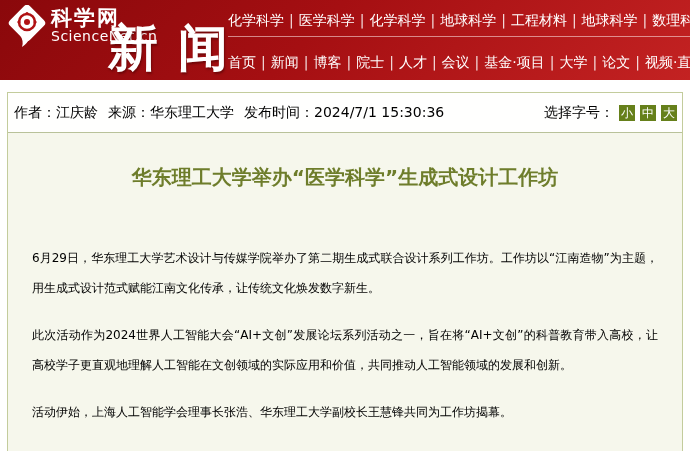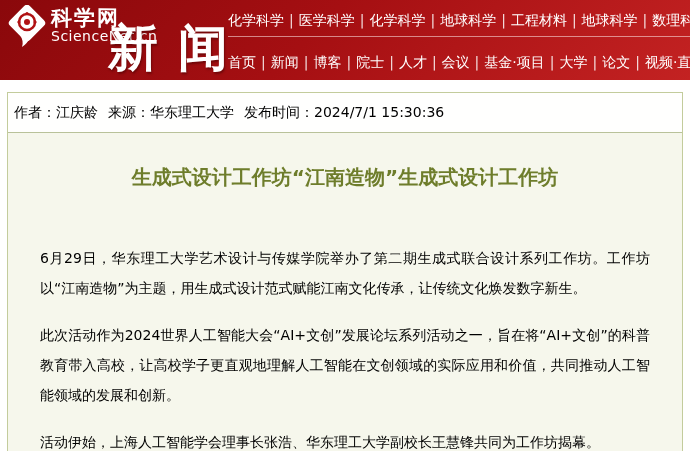--- a/index.html
+++ b/index.html
@@ -45,21 +45,21 @@
     background:#66801a;color:#ffffff;font-size:12px;line-height:16px;
     text-align:center;cursor:pointer;
   }
   .meta-divider{height:1px;background:#b9c29a;margin:0;}
   .article{padding:30px 16px 20px;}
   .article-title{
     margin:0 0 52px;text-align:center;
     color:#6e7d2b;font-size:20px;font-weight:bold;line-height:28px;
   }
   .article-body p{
-    margin:0 16px 17px;color:#000;font-size:14px;line-height:30px;
+    margin:0 8px 17px;color:#000;font-size:12px;line-height:30px;
     text-align:justify;
   }
 </style>
 </head>
 <body>
 
 <div class="header">
   <a class="logo" href="#">
     <svg class="logo-icon" viewBox="0 0 42 46" xmlns="http://www.w3.org/2000/svg">
       <rect x="7" y="4" width="28" height="28" rx="4" transform="rotate(45 21 18)" fill="#ffffff"></rect>
@@ -81,23 +81,27 @@
     <div class="nav-divider"></div>
     <div class="nav-row secondary" id="nav-secondary"><a href="#">首页</a><span class="sep">|</span><a href="#">新闻</a><span class="sep">|</span><a href="#">博客</a><span class="sep">|</span><a href="#">院士</a><span class="sep">|</span><a href="#">人才</a><span class="sep">|</span><a href="#">会议</a><span class="sep">|</span><a href="#">基金·项目</a><span class="sep">|</span><a href="#">大学</a><span class="sep">|</span><a href="#">论文</a><span class="sep">|</span><a href="#">视频·直播</a></div>
   </div>
 </div>
 
 <div class="panel">
   <div class="meta-bar">
     <div class="meta-left">
       <span>作者：</span><span class="val">江庆龄</span><span>来源：</span><span class="val">华东理工大学</span><span>发布时间：</span><span>2024/7/1 15:30:36</span>
     </div>
+    <div class="fs-control">
+      <span>选择字号：</span>
+        <span id="fs-buttons"><span class="fsbtn">小</span><span class="fsbtn">中</span><span class="fsbtn">大</span></span>
+    </div>
   </div>
   <div class="meta-divider"></div>
   <div class="article">
-    <h1 class="article-title">生成式设计工作坊“江南造物”生成式设计工作坊</h1>
+    <h1 class="article-title">华东理工大学举办“医学科学”生成式设计工作坊</h1>
     <div class="article-body" id="paragraphs">
         <p>6月29日，华东理工大学艺术设计与传媒学院举办了第二期生成式联合设计系列工作坊。工作坊以“江南造物”为主题，用生成式设计范式赋能江南文化传承，让传统文化焕发数字新生。</p>
         <p>此次活动作为2024世界人工智能大会“AI+文创”发展论坛系列活动之一，旨在将“AI+文创”的科普教育带入高校，让高校学子更直观地理解人工智能在文创领域的实际应用和价值，共同推动人工智能领域的发展和创新。</p>
         <p>活动伊始，上海人工智能学会理事长张浩、华东理工大学副校长王慧锋共同为工作坊揭幕。</p>
       </div>
   </div>
 </div>
 
 </body></html>

